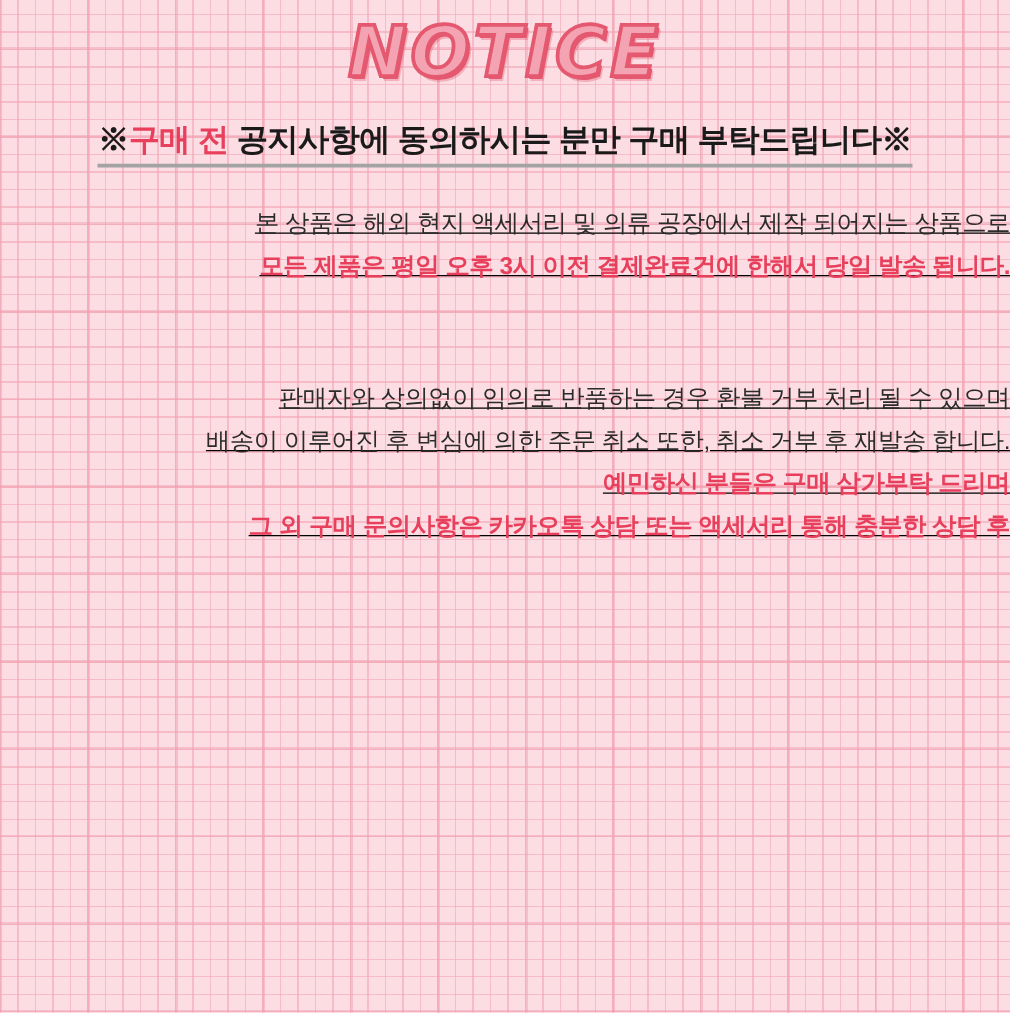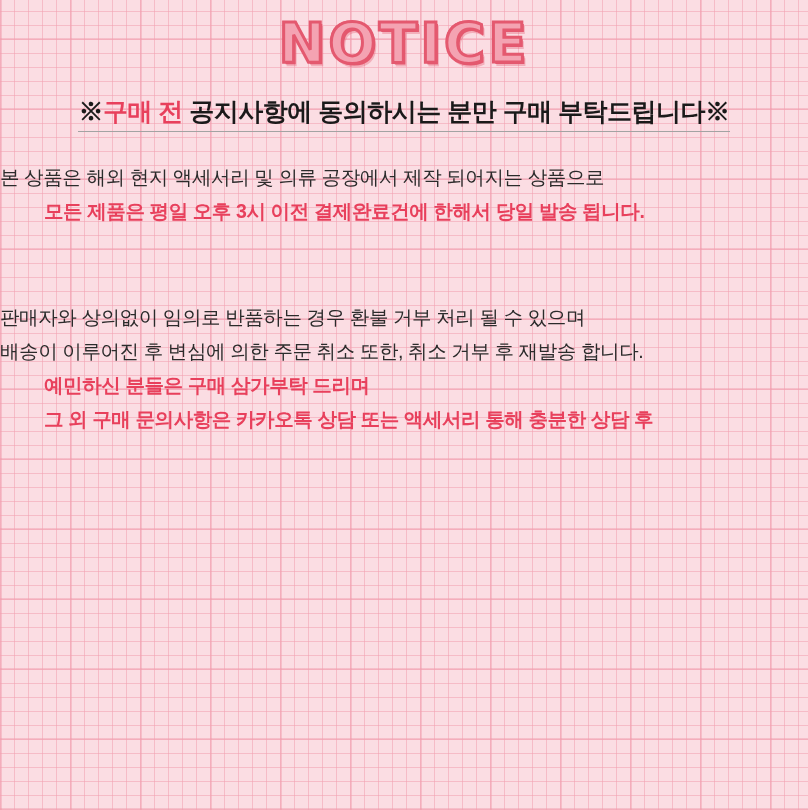--- a/index.html
+++ b/index.html
@@ -27,51 +27,53 @@
     display: flex;
     flex-direction: column;
     align-items: center;
   }
 
   .notice-title {
     margin-top: 14px;
     font-family: "DejaVu Sans", sans-serif;
     font-size: 56px;
     font-weight: bold;
+    font-style: italic;
     letter-spacing: 3px;
     color: #f4a3b2;
     -webkit-text-stroke: 3px #e4596f;
     text-shadow:
       2px 2px 0 #e4596f,
       -1px -1px 0 #e4596f,
       3px 4px 0 rgba(228,89,111,0.35);
     line-height: 1.05;
   }
 
   .subtitle-wrap {
     margin-top: 22px;
     text-align: center;
   }
   .subtitle {
     display: inline-block;
     font-size: 25px;
     font-weight: bold;
     color: #1a1a1a;
-    border-bottom: 1px solid #a3a3a3;
+    border-bottom: 3px solid #a3a3a3;
     padding-bottom: 3px;
     letter-spacing: -0.5px;
     white-space: nowrap;
   }
   .subtitle .hl {
     color: #e8405c;
   }
 
   .block {
     width: 100%;
-    text-align: left;
+    text-align: right;
+    text-decoration: underline;
   }
   .line {
     font-size: 19.5px;
     line-height: 34px;
     color: #2b2b2b;
     letter-spacing: -0.4px;
     white-space: nowrap;
   }
   .line.red {
     color: #e8405c;

